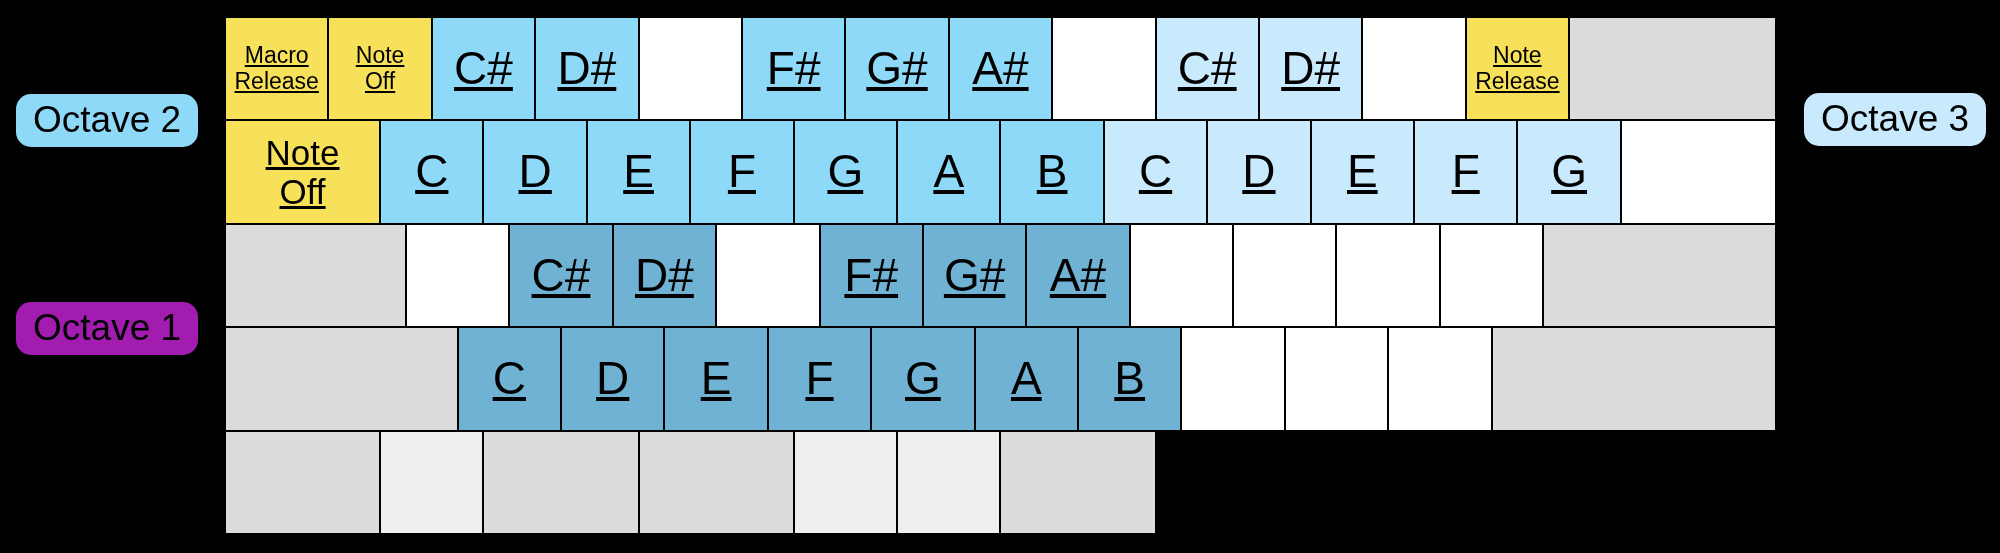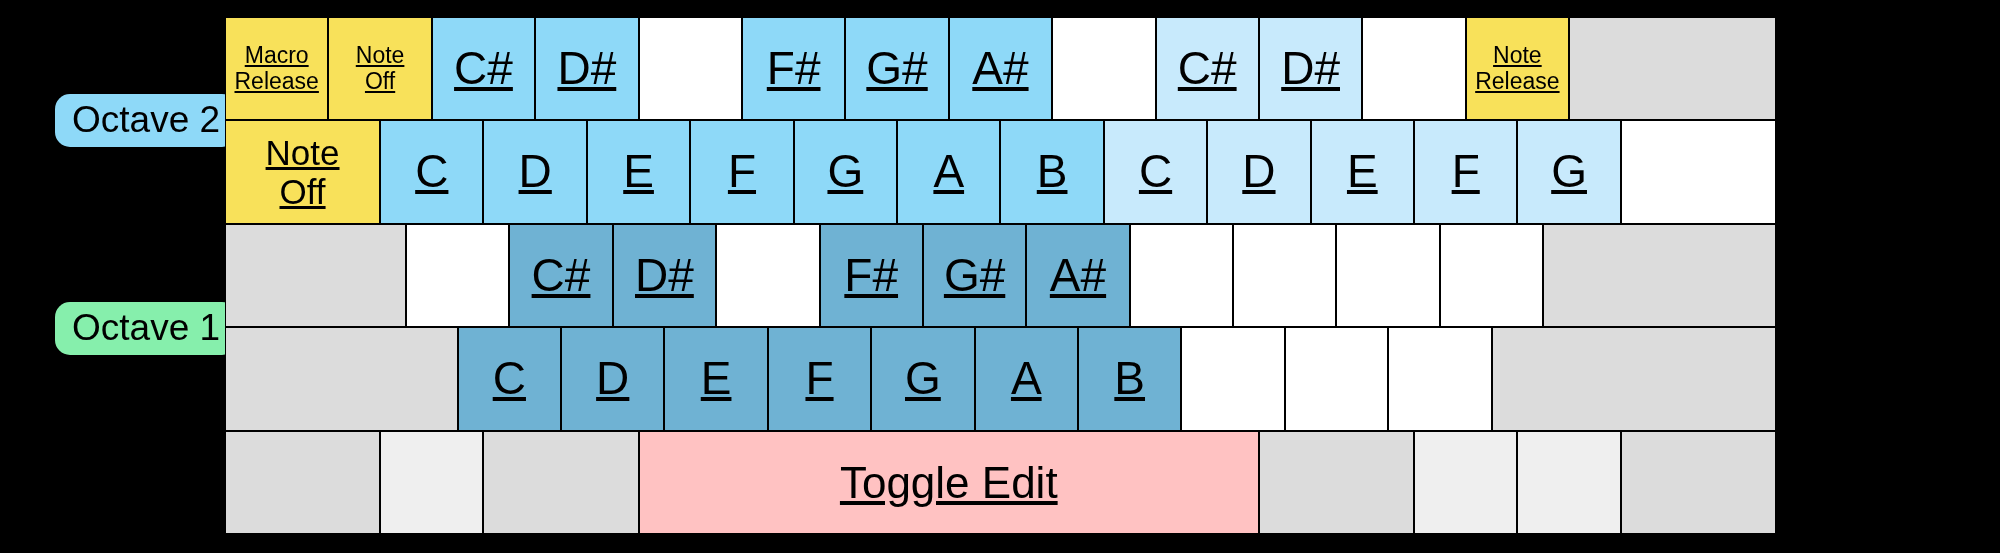--- a/index.html
+++ b/index.html
@@ -45,29 +45,29 @@
   .pill {
     position: absolute;
     display: flex;
     align-items: center;
     justify-content: center;
     border-radius: 15px;
     font-size: 37px;
     color: #000;
     padding: 6px 17px;
     line-height: 1.1;
-    margin-left: 39px;
   }
 </style>
 </head>
 <body>
 
 <div class="canvas">
   <div class="pill" id="pill-octave2" style="left: 16px; top: 94px; background: rgb(142, 217, 248);">Octave 2</div>
-  <div class="pill" id="pill-octave1" style="left: 16px; top: 302px; background: #86efac;">Octave 1</div>
+  <div class="pill" id="pill-octave1" style="left: 16px; top: 302px; background: #a21caf;">Octave 1</div>
+  <div class="pill" id="pill-octave3" style="left: 1804px; top: 93px; background: rgb(200, 234, 252);">Octave 3</div>
   <div class="kb" id="kb">
       <div class="row">
         <div class="key fs-small" style="flex: 0 0 6.66667%; background: rgb(248, 225, 90);">Macro
 Release</div>
         <div class="key fs-small" style="flex: 0 0 6.66667%; background: rgb(248, 225, 90);">Note
 Off</div>
         <div class="key fs-note" style="flex: 0 0 6.66667%; background: rgb(142, 217, 248);">C#</div>
         <div class="key fs-note" style="flex: 0 0 6.66667%; background: rgb(142, 217, 248);">D#</div>
         <div class="key fs-note" style="flex: 0 0 6.66667%; background: rgb(255, 255, 255);"></div>
         <div class="key fs-note" style="flex: 0 0 6.66667%; background: rgb(142, 217, 248);">F#</div>
@@ -124,20 +124,19 @@
         <div class="key fs-note" style="flex: 0 0 6.66667%; background: rgb(111, 178, 211);">B</div>
         <div class="key fs-note" style="flex: 0 0 6.66667%; background: rgb(255, 255, 255);"></div>
         <div class="key fs-note" style="flex: 0 0 6.66667%; background: rgb(255, 255, 255);"></div>
         <div class="key fs-note" style="flex: 0 0 6.66667%; background: rgb(255, 255, 255);"></div>
         <div class="key fs-note" style="flex: 0 0 18.3333%; background: rgb(220, 220, 220);"></div>
       </div>
       <div class="row">
         <div class="key fs-note" style="flex: 0 0 10%; background: rgb(220, 220, 220);"></div>
         <div class="key fs-note" style="flex: 0 0 6.66667%; background: rgb(239, 239, 239);"></div>
         <div class="key fs-note" style="flex: 0 0 10%; background: rgb(220, 220, 220);"></div>
-        <div class="key fs-space" style="flex: 0 0 40%; background: rgb(255, 194, 194);">Toggle Edit</div>
         <div class="key fs-note" style="flex: 0 0 10%; background: rgb(220, 220, 220);"></div>
         <div class="key fs-note" style="flex: 0 0 6.66667%; background: rgb(239, 239, 239);"></div>
         <div class="key fs-note" style="flex: 0 0 6.66667%; background: rgb(239, 239, 239);"></div>
         <div class="key fs-note" style="flex: 0 0 10%; background: rgb(220, 220, 220);"></div>
       </div>
     </div>
 </div>
 
 </body></html>

